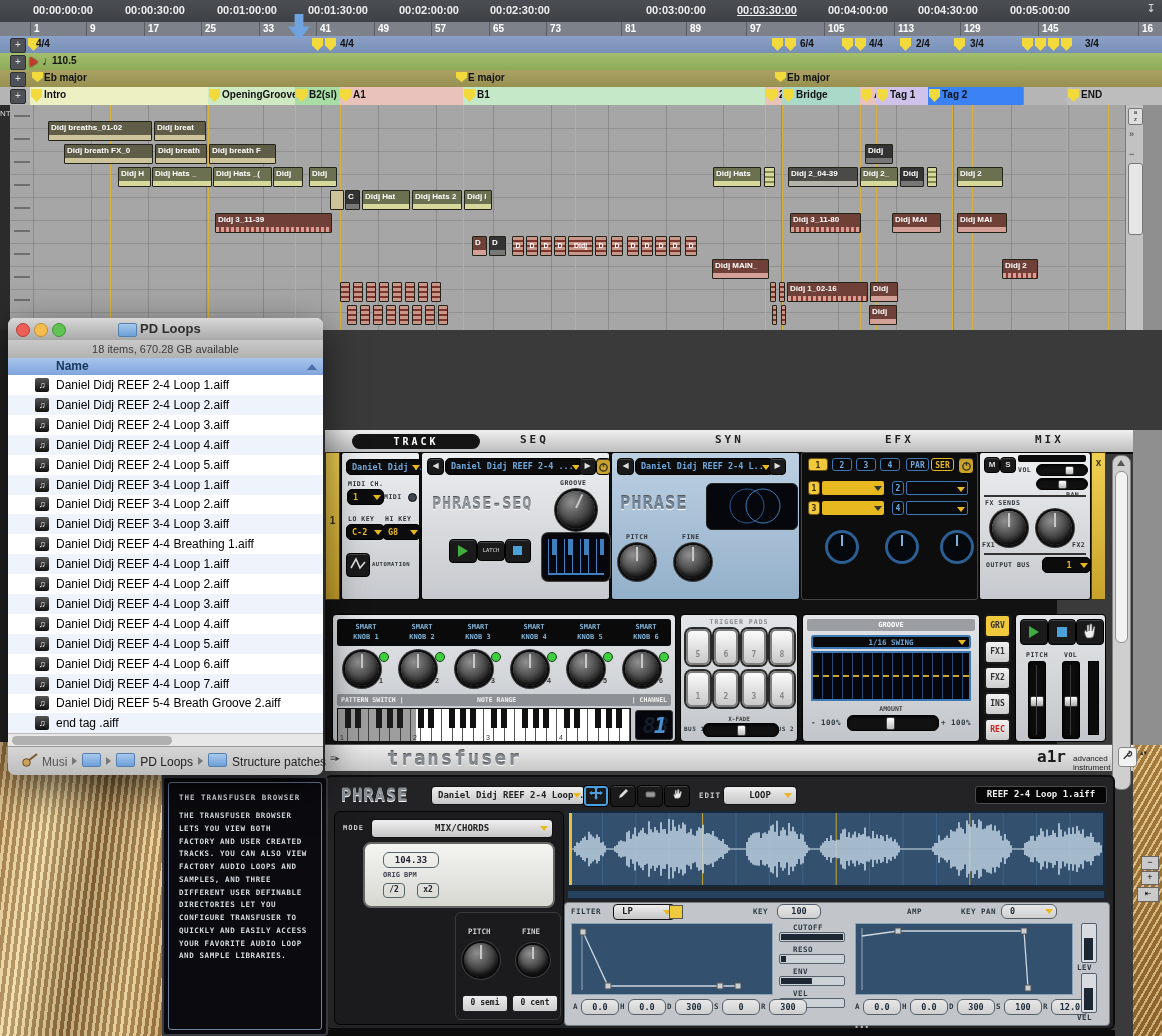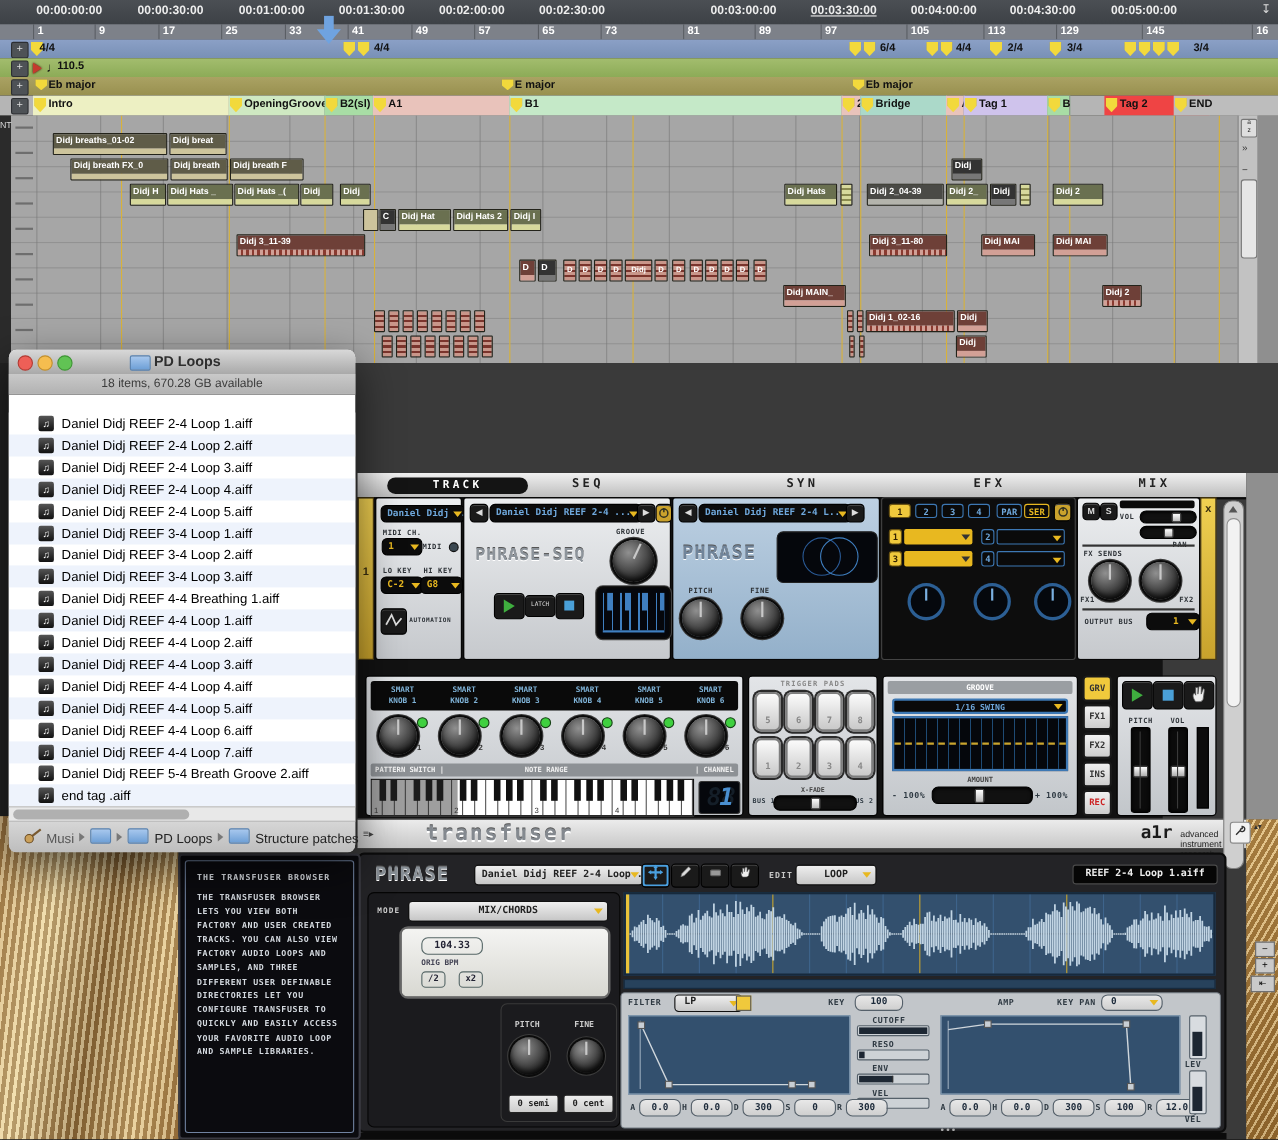--- a/index.html
+++ b/index.html
@@ -274,21 +274,21 @@
         <div class="marker-name" style="left: 14px;">A3</div>
       </div>
       <div class="marker-chip" style="left: 876px; width: 76px; background: rgb(207, 195, 236);">
         <div class="flag" style="left: 1px; top: 2px;"></div>
         <div class="marker-name" style="left: 14px;">Tag 1</div>
       </div>
       <div class="marker-chip" style="left: 952px; width: 20px; background: rgb(168, 221, 165);">
         <div class="flag" style="left: 1px; top: 2px;"></div>
         <div class="marker-name" style="left: 14px;">B</div>
       </div>
-      <div class="marker-chip" style="left: 1004px; width: 95px; background: #ef4444; text-decoration: underline;">
+      <div class="marker-chip" style="left: 928px; width: 95px; background: #3b82f6; text-decoration: underline;">
         <div class="flag" style="left: 1px; top: 2px;"></div>
         <div class="marker-name" style="left: 14px;">Tag 2</div>
       </div>
       <div class="marker-chip" style="left: 1067px; width: 95px; background: rgb(189, 189, 189);">
         <div class="flag" style="left: 1px; top: 2px;"></div>
         <div class="marker-name" style="left: 14px;">END</div>
       </div>
     </div>
 
   <div id="track-area" class="abs">
@@ -858,20 +858,24 @@
 
   <div id="finder" class="abs">
     <div id="finder-title">
       <div class="tl" style="left:8px;background:#ee5f57;border:1px solid #b33b33"></div>
       <div class="tl" style="left:26px;background:#f5bd4f;border:1px solid #c28f2c"></div>
       <div class="tl" style="left:44px;background:#61c354;border:1px solid #3e9634"></div>
       <span class="fold" style="position:absolute;left:110px;top:5px"></span>
       <span style="position:absolute;left:132px;top:3px;font-size:13px;font-weight:bold;color:#2e2e2e">PD Loops</span>
     </div>
     <div id="finder-status">18 items, 670.28 GB available</div>
+    <div id="finder-header">
+      <span style="position:absolute;left:48px">Name</span>
+      <div style="position:absolute;right:6px;top:6px;width:0;height:0;border-left:5px solid transparent;border-right:5px solid transparent;border-bottom:6px solid #4a6ea8"></div>
+    </div>
     <div id="finder-rows">
         <div class="frow" style="top: 0px;">
           <div class="ficon">♫</div>
           <div class="fname">Daniel Didj REEF 2-4 Loop 1.aiff</div>
         </div>
         <div class="frow alt" style="top: 20px;">
           <div class="ficon">♫</div>
           <div class="fname">Daniel Didj REEF 2-4 Loop 2.aiff</div>
         </div>
         <div class="frow" style="top: 40px;">

